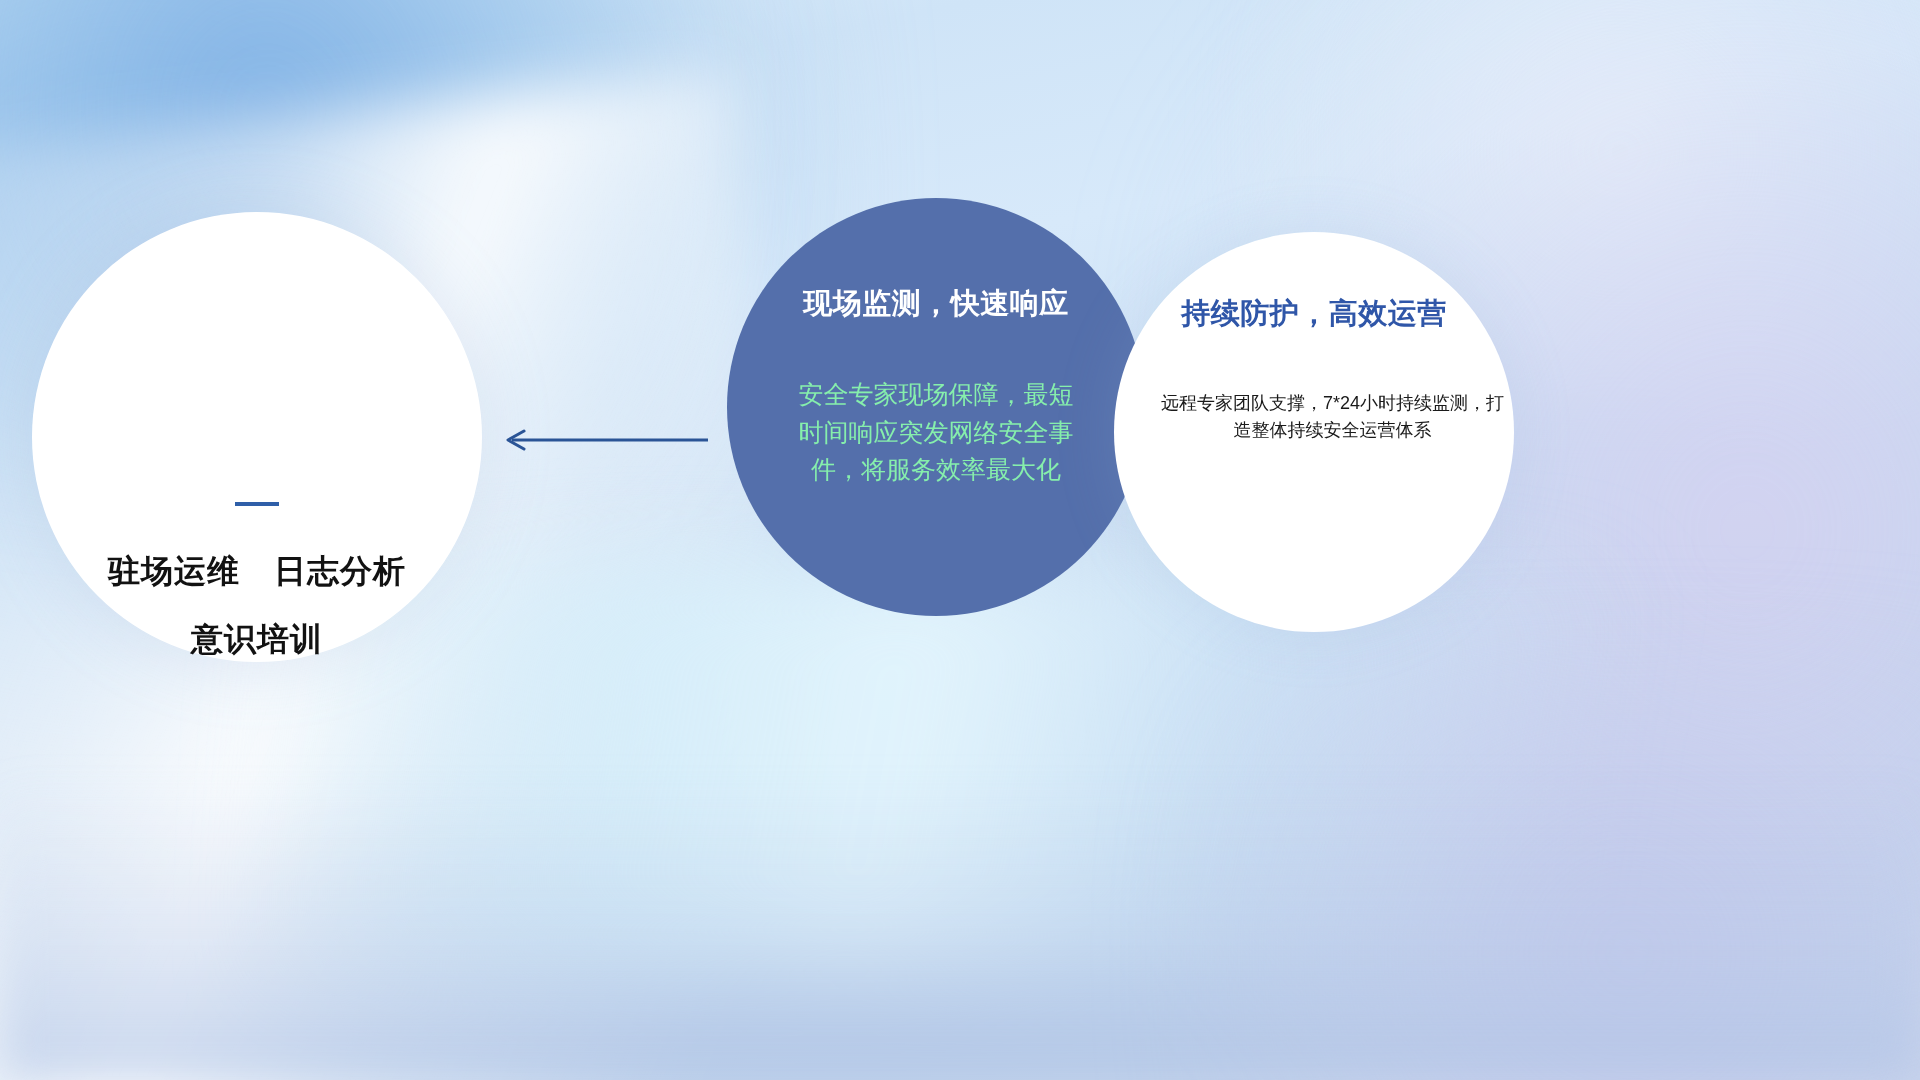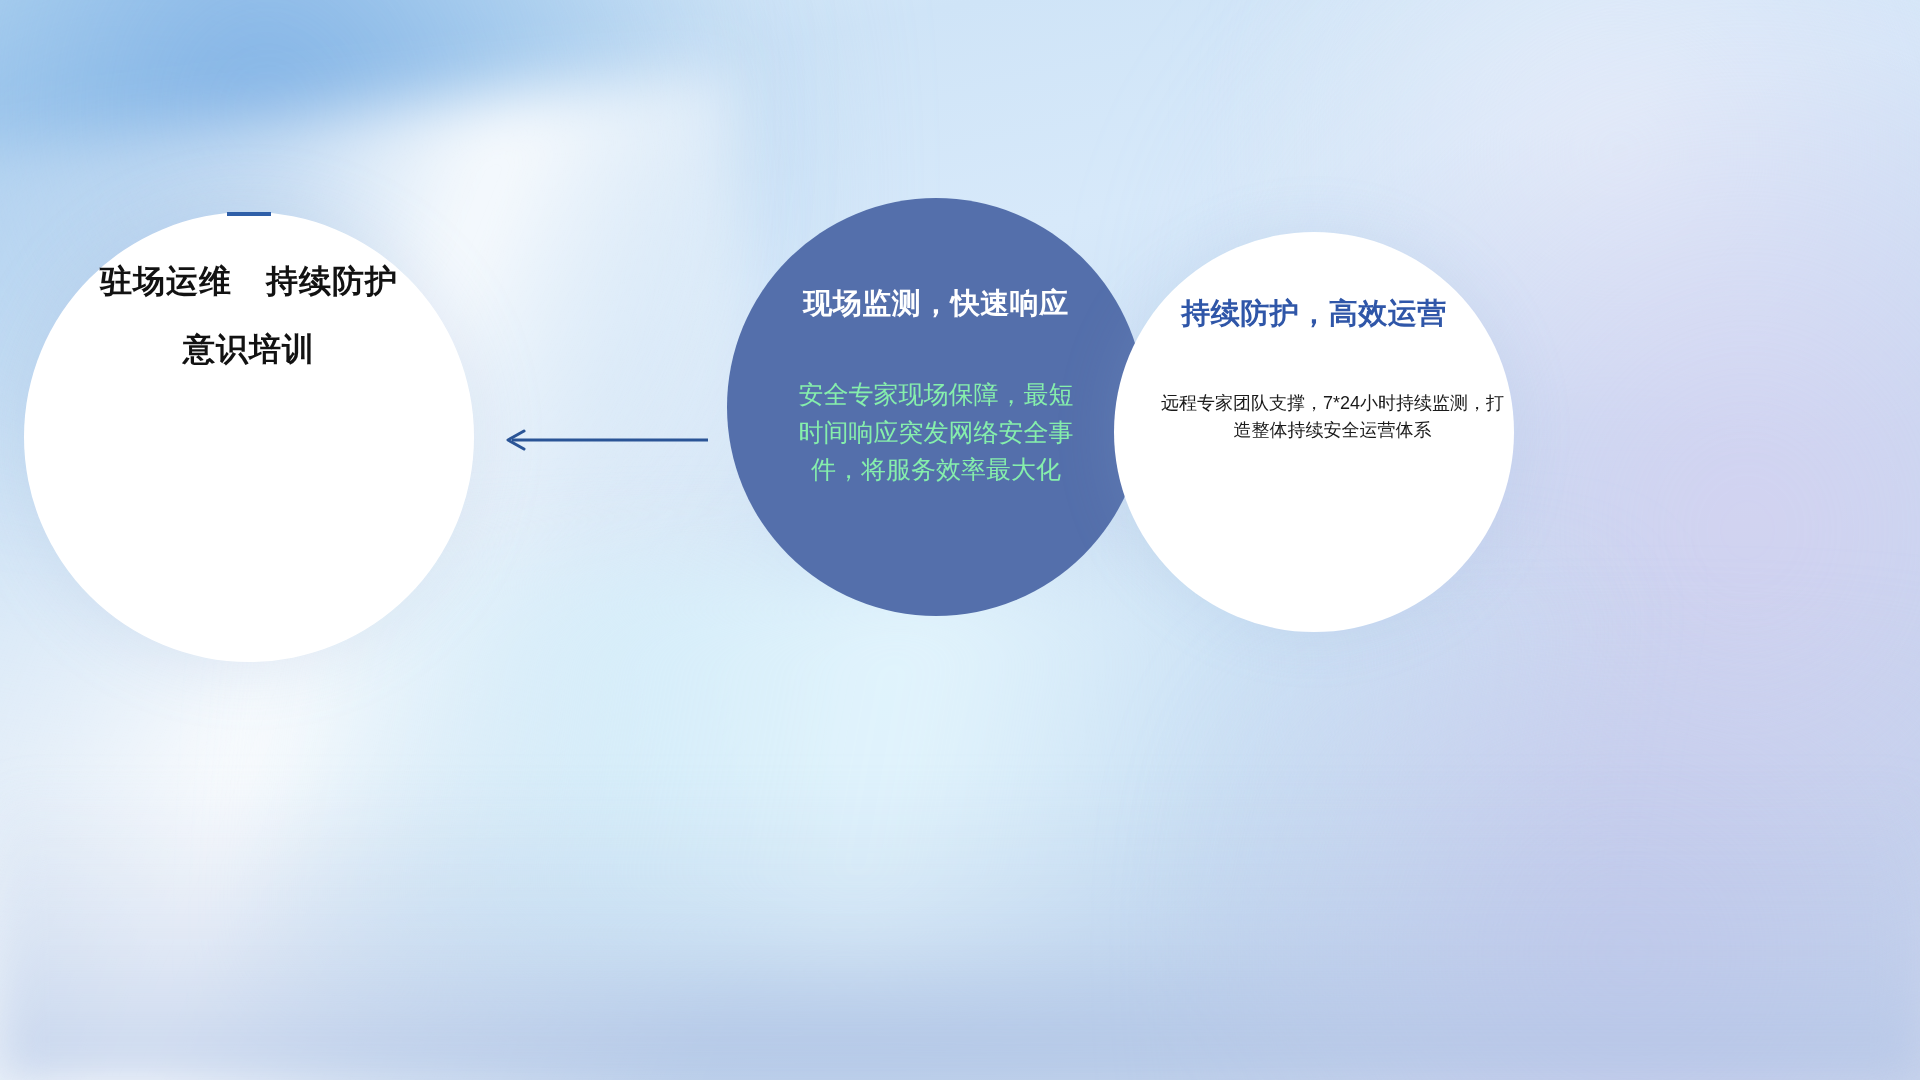--- a/index.html
+++ b/index.html
@@ -114,25 +114,25 @@
   
   #stage { position:absolute; inset:0; }
 
   
   .connector { position:absolute; left:498px; top:424px; width:210px; height:32px; }
 
   
   .circle { position:absolute; border-radius:50%; }
 
   .circle-left {
-    left:24px; top:212px;
+    left:32px; top:212px;
     width:450px; height:450px;
     background:#ffffff;
     display:flex; flex-direction:column;
-    align-items:center; justify-content:flex-start;
+    align-items:center; justify-content:flex-end;
     box-shadow:0 0 70px rgba(140,170,210,0.22);
   }
   .dash {
     width:44px; height:4px; background:#2f5fa8;
     margin-bottom:44px;
   }
   .kw-rows { display:flex; flex-direction:column; gap:24px; align-items:center; }
   .kw-row {
     font-size:32px; font-weight:bold; color:#121212;
     letter-spacing:1px; white-space:nowrap;
@@ -196,21 +196,21 @@
   <div class="bg-bottom-shade"></div>
 </div>
 
 <div id="stage">
 
   <div class="circle circle-left">
     <div class="dash"></div>
     <div class="kw-rows">
       <div class="kw-row">
         <span>驻场运维</span>
-        <span>持续防护</span>
+        <span>日志分析</span>
       </div>
       <div class="kw-row single">
         <span>意识培训</span>
       </div>
     </div>
   </div>
 
   <div class="connector">
     <svg width="210" height="32" viewBox="0 0 210 32">
       <line x1="14" y1="16" x2="210" y2="16" stroke="#2a5496" stroke-width="3"></line>

